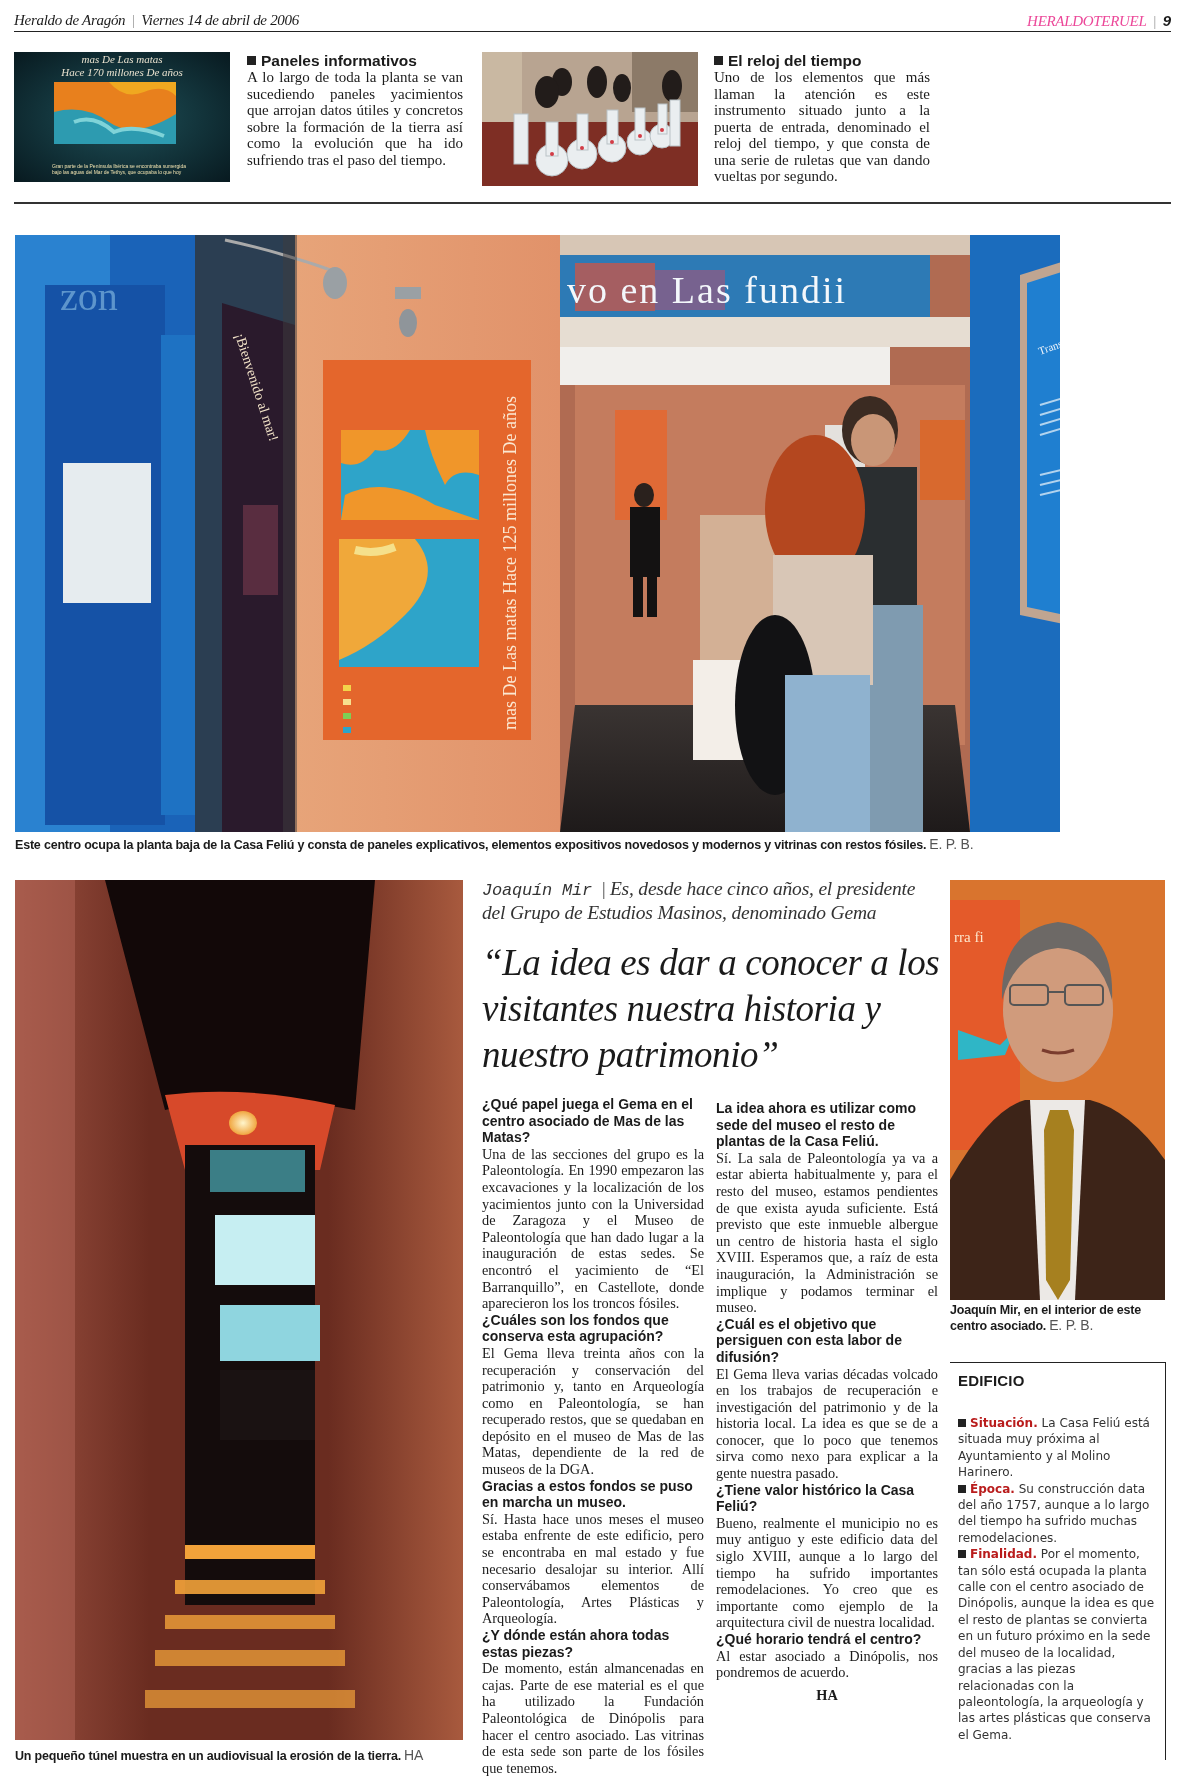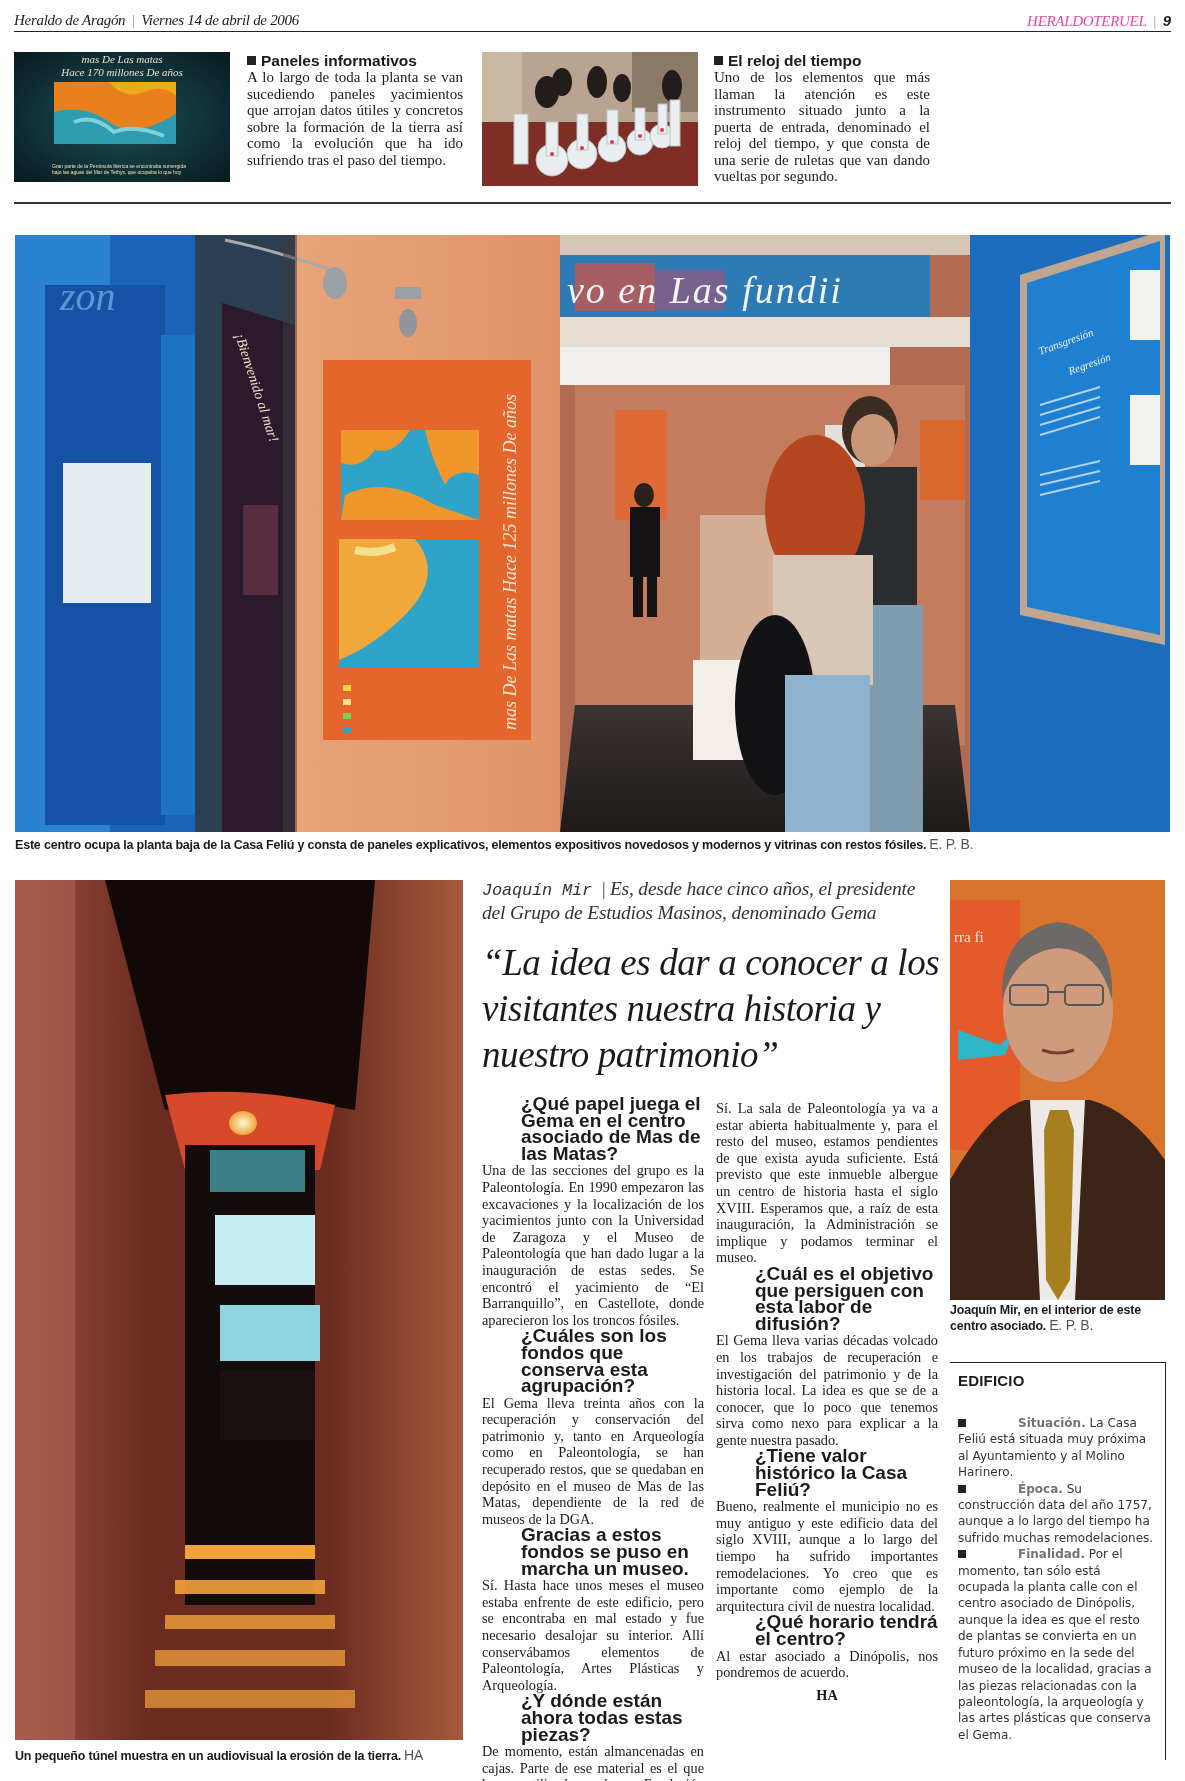--- a/index.html
+++ b/index.html
@@ -18,45 +18,45 @@
 
   
   .brief-photo { position: absolute; overflow: hidden; }
   .brief-title { font-family: "Liberation Sans", sans-serif; font-weight: bold; font-size: 15.5px; line-height: 17px; }
   .brief-title .sq { display: inline-block; width: 9px; height: 9px; background: #222; margin-right: 5px; vertical-align: 1px; }
   .brief-body { font-family: "Liberation Serif", serif; font-size: 15px; line-height: 16.5px; text-align: justify; hyphens: auto; }
 
   #top-rule { left: 14px; top: 202px; width: 1157px; height: 1.5px; background: #333; }
 
   
-  #main-photo { left: 15px; top: 235px; width: 1155px; height: 597px; overflow: hidden; font-style: italic; }
+  #main-photo { left: 15px; top: 235px; width: 1045px; height: 597px; overflow: hidden; }
   .cap { font-family: "Liberation Sans", sans-serif; font-weight: bold; font-size: 12.5px; letter-spacing: -0.2px; }
   .credit { font-weight: normal; font-size: 14px; color: #555; margin-left: 3px; }
 
   
   #tunnel-photo { left: 15px; top: 880px; width: 448px; height: 860px; overflow: hidden; }
 
   
   #intro { left: 482px; top: 878px; width: 455px; font-size: 19.5px; line-height: 22px; color: #333; letter-spacing: -0.2px; }
   #intro .name { font-family: "Liberation Mono", monospace; font-size: 17px; color: #333; }
   #headline { left: 482px; top: 940px; width: 460px; font-size: 37px; line-height: 46px; color: #1a1a1a; letter-spacing: -0.4px; }
 
   .col { position: absolute; top: 1096px; width: 222px; font-size: 14.3px; line-height: 16.6px; text-align: justify; hyphens: auto; }
-  .col .q { font-family: "Liberation Sans", sans-serif; font-weight: bold; font-size: 19px; line-height: 16.6px; text-align: left; margin-left: 39px; }
+  .col .q { font-family: "Liberation Sans", sans-serif; font-weight: bold; font-size: 14px; line-height: 16.6px; text-align: left; }
   .col .a { font-family: "Liberation Serif", serif; }
   .col .sign { text-align: center; font-weight: bold; font-family: "Liberation Serif", serif; margin-top: 6px; }
 
   
   #portrait { left: 950px; top: 880px; width: 215px; height: 420px; overflow: hidden; }
 
   
   #sidebar { left: 950px; top: 1362px; width: 216px; height: 398px; border-top: 1.5px solid #222; border-right: 1.5px solid #222; }
   #sidebar h3 { font-family: "Liberation Sans", sans-serif; font-weight: bold; font-size: 15px; margin: 9px 0 0 8px; letter-spacing: 0.2px; }
   #sidebar .items { margin: 26px 10px 0 8px; font-family: "DejaVu Sans", sans-serif; font-size: 12px; line-height: 16.4px; color: #333; }
-  #sidebar .items b { color: #737373; margin-left: 48px; }
+  #sidebar .items b { color: #b91c1c; }
   #sidebar .sq { display: inline-block; width: 8px; height: 8px; background: #222; margin-right: 4px; vertical-align: 0px; }
 </style>
 </head>
 <body>
 
 <div id="masthead" class="abs serif">
   <div class="left">
     <span>Heraldo de Aragón</span><span class="sep">|</span><span>Viernes 14 de abril de 2006</span>
   </div>
   <div class="right">
@@ -284,20 +284,21 @@
   <div class="q">¿Qué papel juega el Gema en el centro asociado de Mas de las Matas?</div>
   <div class="a">Una de las secciones del grupo es la Paleontología. En 1990 empezaron las excavaciones y la localización de los yacimientos junto con la Universidad de Zaragoza y el Museo de Paleontología que han dado lugar a la inauguración de estas sedes. Se encontró el yacimiento de “El Barranquillo”, en Castellote, donde aparecieron los los troncos fósiles.</div>
   <div class="q">¿Cuáles son los fondos que conserva esta agrupación?</div>
   <div class="a">El Gema lleva treinta años con la recuperación y conservación del patrimonio y, tanto en Arqueología como en Paleontología, se han recuperado restos, que se quedaban en depósito en el museo de Mas de las Matas, dependiente de la red de museos de la DGA.</div>
   <div class="q">Gracias a estos fondos se puso en marcha un museo.</div>
   <div class="a">Sí. Hasta hace unos meses el museo estaba enfrente de este edificio, pero se encontraba en mal estado y fue necesario desalojar su interior. Allí conservábamos elementos de Paleontología, Artes Plásticas y Arqueología.</div>
   <div class="q">¿Y dónde están ahora todas estas piezas?</div>
   <div class="a">De momento, están almancenadas en cajas. Parte de ese material es el que ha utilizado la Fundación Paleontológica de Dinópolis para hacer el centro asociado. Las vitrinas de esta sede son parte de los fósiles que tenemos.</div>
 </div>
 <div class="col" style="left:716px;top:1100px;">
+  <div class="q">La idea ahora es utilizar como sede del museo el resto de plantas de la Casa Feliú.</div>
   <div class="a">Sí. La sala de Paleontología ya va a estar abierta habitualmente y, para el resto del museo, estamos pendientes de que exista ayuda suficiente. Está previsto que este inmueble albergue un centro de historia hasta el siglo XVIII. Esperamos que, a raíz de esta inauguración, la Administración se implique y podamos terminar el museo.</div>
   <div class="q">¿Cuál es el objetivo que persiguen con esta labor de difusión?</div>
   <div class="a">El Gema lleva varias décadas volcado en los trabajos de recuperación e investigación del patrimonio y de la historia local. La idea es que se de a conocer, que lo poco que tenemos sirva como nexo para explicar a la gente nuestra pasado.</div>
   <div class="q">¿Tiene valor histórico la Casa Feliú?</div>
   <div class="a">Bueno, realmente el municipio no es muy antiguo y este edificio data del siglo XVIII, aunque a lo largo del tiempo ha sufrido importantes remodelaciones. Yo creo que es importante como ejemplo de la arquitectura civil de nuestra localidad.</div>
   <div class="q">¿Qué horario tendrá el centro?</div>
   <div class="a">Al estar asociado a Dinópolis, nos pondremos de acuerdo.</div>
   <div class="sign">HA</div>
 </div>
 

